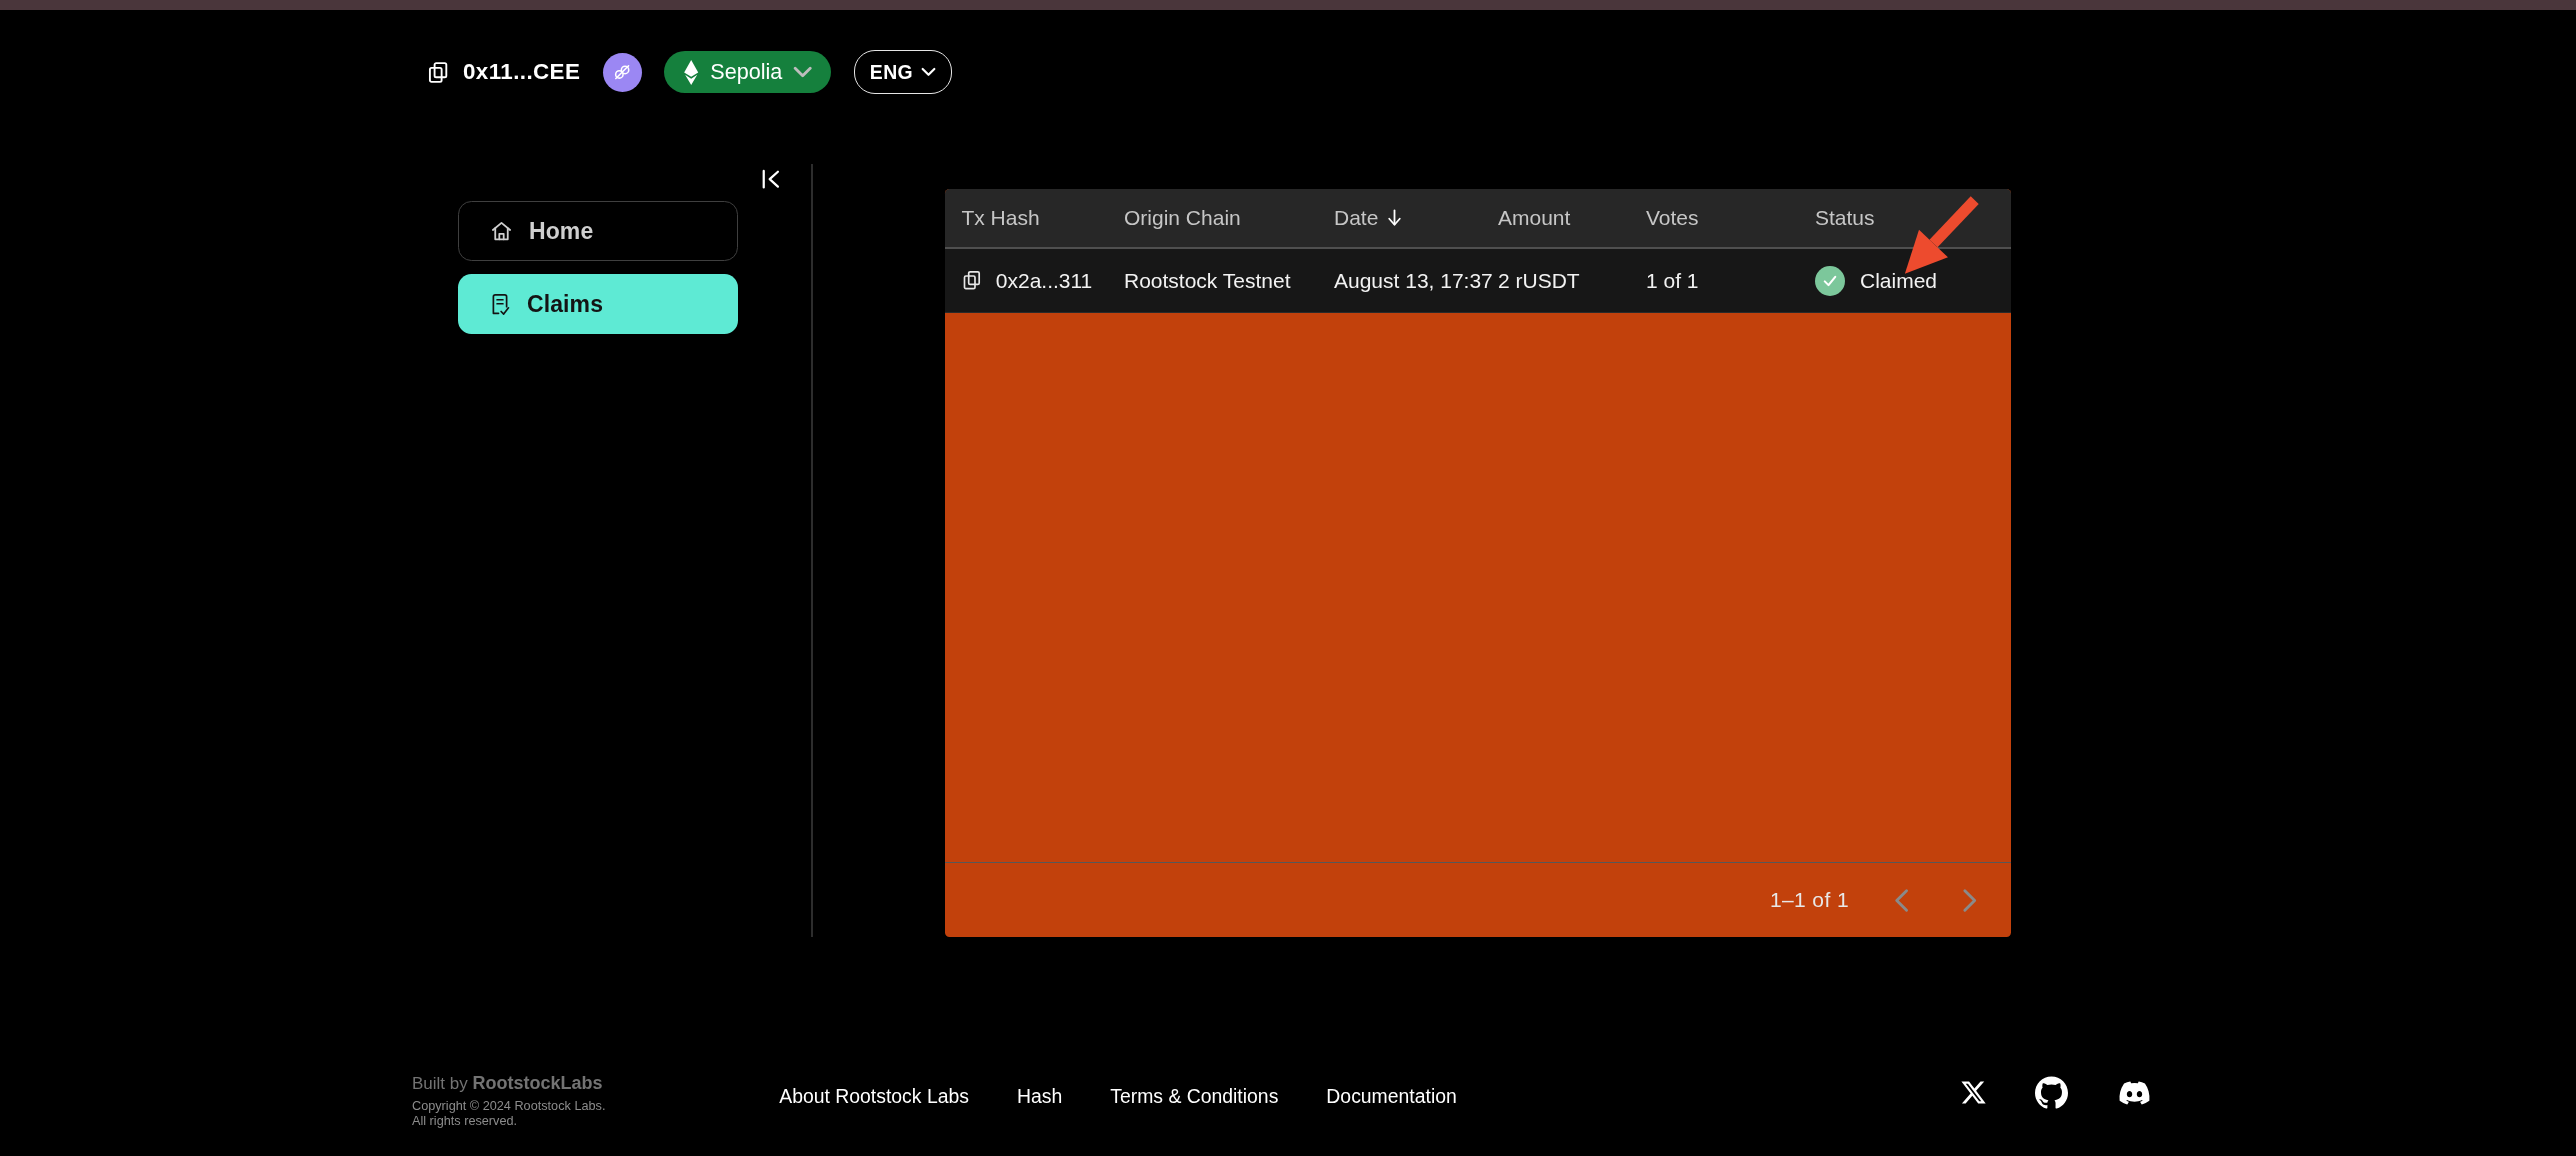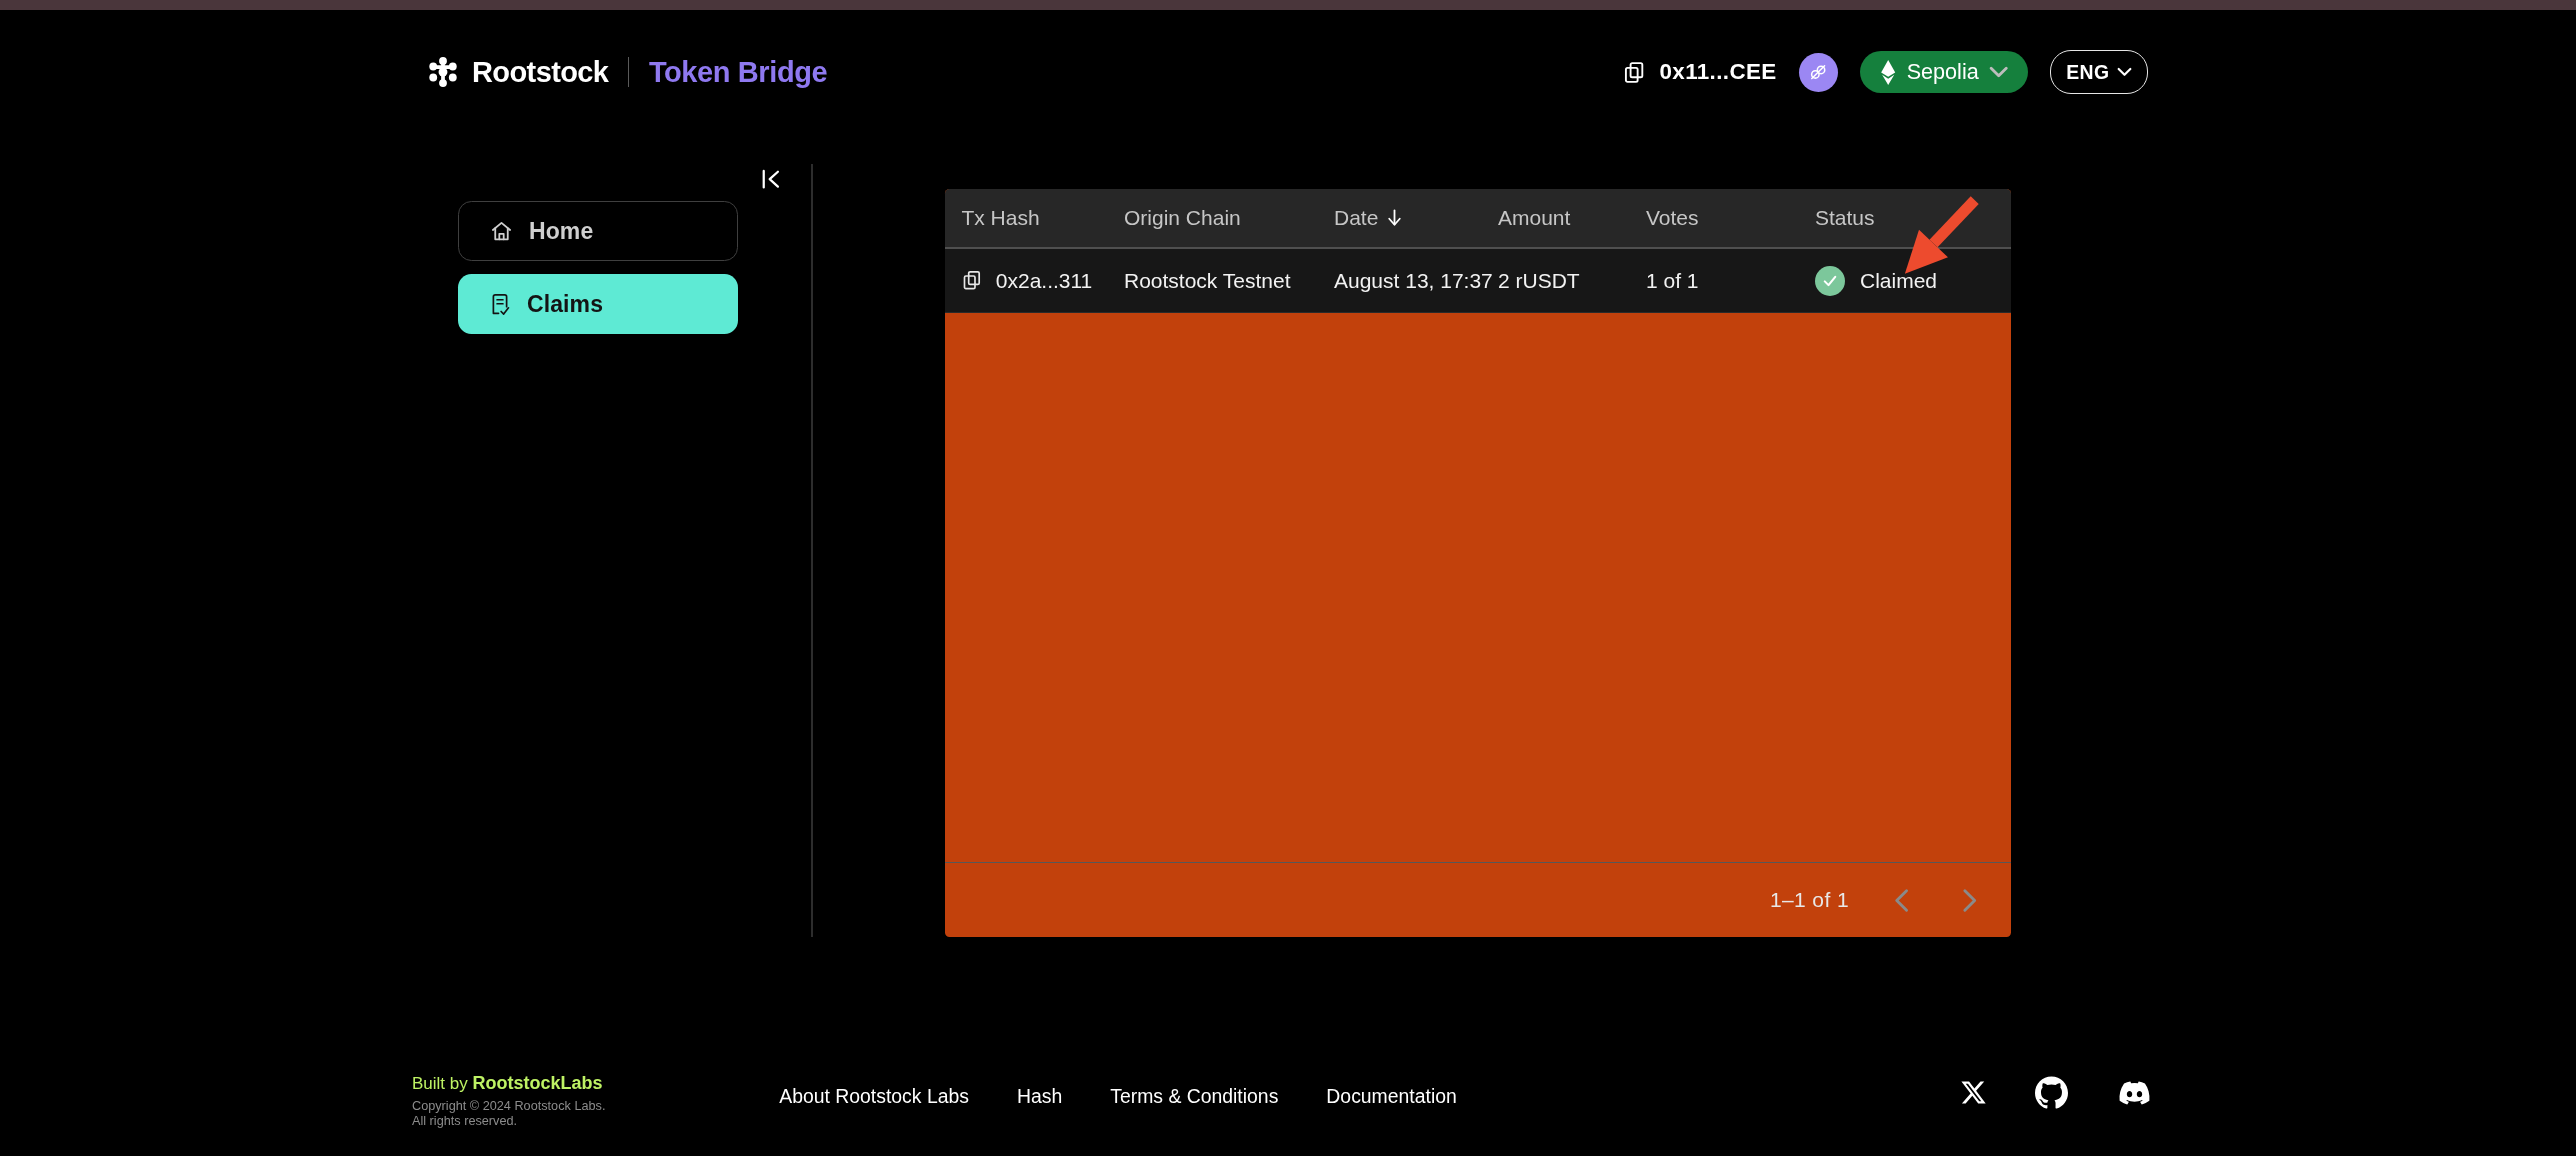--- a/index.html
+++ b/index.html
@@ -65,55 +65,37 @@
   .page-label { font-size:21px; color:#e8e8e8; letter-spacing:0.4px; }
   .page-nav { width:33px; height:33px; display:flex; align-items:center; justify-content:center; cursor:pointer; }
   .status-check { width:30px; height:30px; border-radius:50%; background:#7cc79b;
                   display:flex; align-items:center; justify-content:center; flex:0 0 auto; }
 
   
   #annotation-arrow { left:1893px; top:186px; pointer-events:none; }
 
   
   #footer-left { left:412px; top:1073px; }
-  .built-by { font-size:17px; color:#bef264; }
+  .built-by { font-size:17px; color:#737373; }
   .built-by b { font-size:18px; font-weight:700; }
   .copyright { font-size:12.7px; line-height:15.7px; color:#8c8c8c; font-weight:500; margin-top:4.5px; }
   #footer-links { left:0; top:1085px; width:2236px; display:flex; justify-content:center; gap:48px; }
   .f-link { font-size:19.4px; color:#fff; text-decoration:none; cursor:pointer; white-space:nowrap; }
   #footer-social { left:1960px; top:1073px; width:194px; display:flex; align-items:center;
                    justify-content:space-between; height:39px; }
   .social { display:flex; align-items:center; justify-content:center; cursor:pointer; }
 
   svg { display:block; }
 </style>
 </head>
 <body>
 
 <div class="abs" id="top-strip"></div>
 
 <div class="abs" id="app-header">
-  <div class="brand">
-    <span>
-      <svg width="34" height="34" viewBox="0 0 40 40" fill="#fff">
-        <circle cx="20" cy="7" r="4.6"></circle>
-        <circle cx="8.5" cy="13.5" r="4.6"></circle>
-        <circle cx="31.5" cy="13.5" r="4.6"></circle>
-        <circle cx="8.5" cy="26.5" r="4.6"></circle>
-        <circle cx="31.5" cy="26.5" r="4.6"></circle>
-        <circle cx="20" cy="33" r="4.6"></circle>
-        <circle cx="20" cy="20" r="5.2"></circle>
-        <rect x="17.8" y="6" width="4.4" height="28" rx="2.2"></rect>
-        <rect x="7" y="12" 38="" width="26" height="4.4" rx="2.2" y2="14"></rect>
-      </svg>
-    </span>
-    <span class="brand-name">Rootstock</span>
-    <span class="brand-sep"></span>
-    <span class="brand-product">Token Bridge</span>
-  </div>
 
   <div class="header-right">
     <div class="wallet">
       <span>
         <svg width="25" height="25" viewBox="0 0 32 32" fill="none" stroke="#fff" stroke-width="2.4" stroke-linejoin="round">
           <rect x="11" y="4" width="15" height="18" rx="2"></rect>
           <rect x="5" y="10" width="15" height="18" rx="2"></rect>
         </svg>
       </span>
       <span class="wallet-address">0x11...CEE</span>

